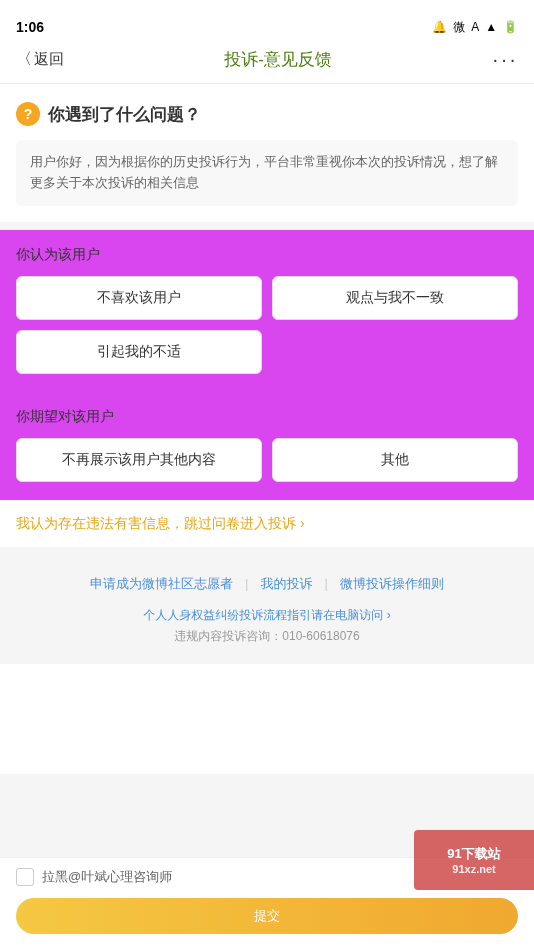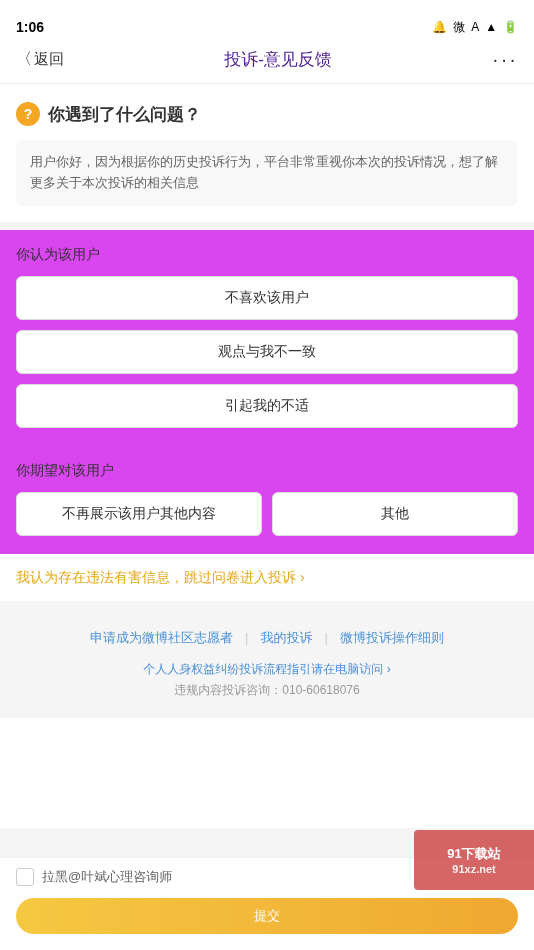--- a/index.html
+++ b/index.html
@@ -30,21 +30,21 @@
       background: #fff;
       display: flex;
       align-items: center;
       justify-content: space-between;
       padding: 8px 16px;
       height: 48px;
       border-bottom: 1px solid #eee;
     }
     .nav-back { display: flex; align-items: center; color: #333; font-size: 15px; cursor: pointer; gap: 2px; }
     .nav-back .chevron { font-size: 16px; }
-    .nav-title { font-size: 17px; font-weight: 500; color: #4c1d95; }
+    .nav-title { font-size: 17px; font-weight: 500; color: #4d7c0f; }
     .nav-more { font-size: 20px; color: #333; cursor: pointer; letter-spacing: 2px; }
 
     
     .content {
       background: #fff;
       padding: 0;
     }
 
     
     .question-header {
@@ -96,21 +96,21 @@
     }
     .section-label {
       font-size: 14px;
       color: #333;
       margin-bottom: 12px;
     }
 
     
     .btn-grid {
       display: grid;
-      grid-template-columns: 1fr;
+      grid-template-columns: 1fr 1fr;
       gap: 10px;
       margin-bottom: 10px;
     }
     .btn-grid.single {
       grid-template-columns: 1fr 1fr;
     }
     .option-btn {
       border: 1px solid #ddd;
       background: #fff;
       border-radius: 6px;

